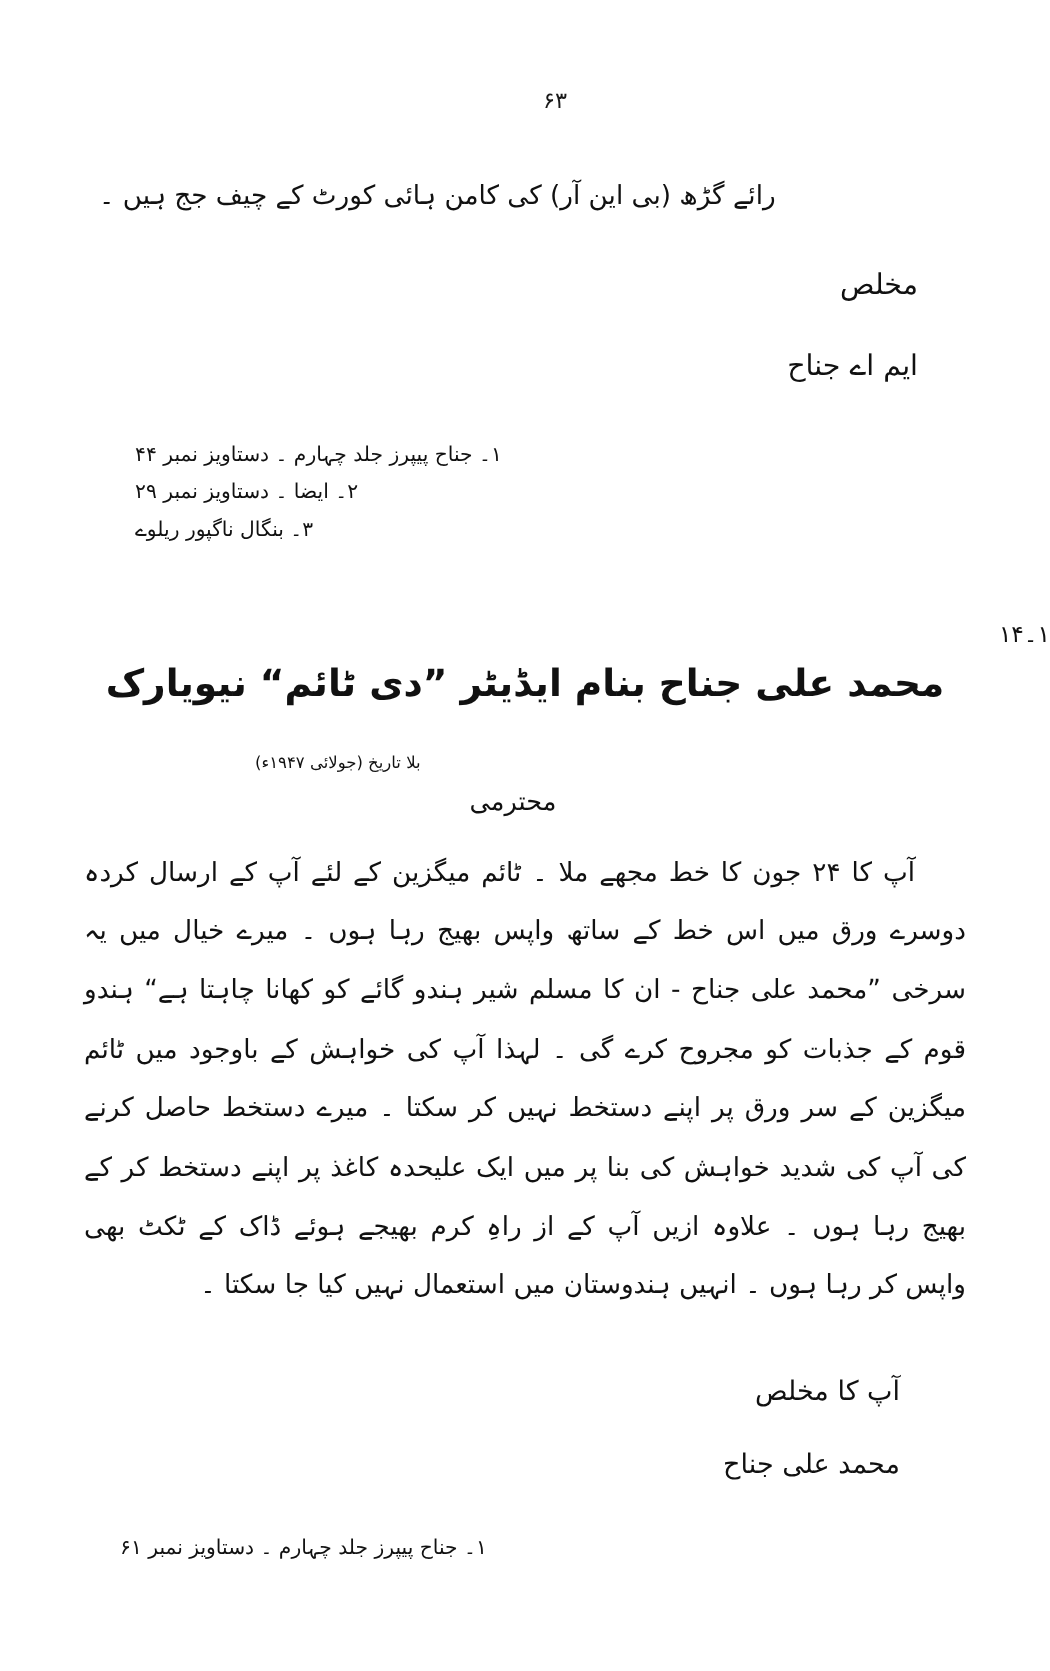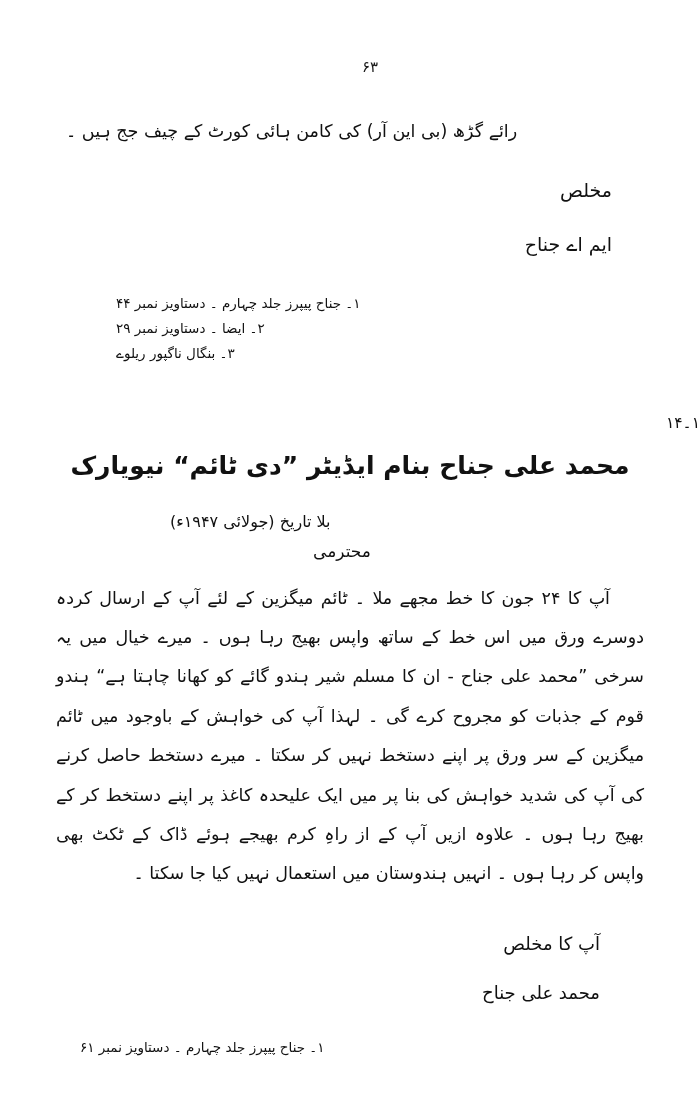--- a/index.html
+++ b/index.html
@@ -52,41 +52,41 @@
     line-height: 2.1;
     padding-right: 88px;
   }
   .signoff div { margin-bottom: 14px; }
 
   .footnotes {
     margin-top: 26px;
     font-size: 13.5px;
     line-height: 1.85;
     padding-right: 0;
-    padding-left: 116px;
+    padding-left: 90px;
     text-align: left;
   }
   .footnotes div { white-space: nowrap; }
 
   .doc-number {
     text-align: right;
     font-size: 15.5px;
     margin-top: 48px;
     letter-spacing: 0.5px;
   }
   .doc-title {
     text-align: center;
     font-size: 25px;
     font-weight: bold;
-    margin-top: 14px;
+    margin-top: 4px;
     line-height: 1.6;
   }
   .doc-date {
     text-align: left;
-    font-size: 16px;
+    font-size: 11px;
     margin-top: 26px;
     padding-left: 170px;
   }
   .salutation {
     text-align: center;
     font-size: 17px;
     margin-top: 10px;
     padding-right: 16px;
   }
   .body-text {

